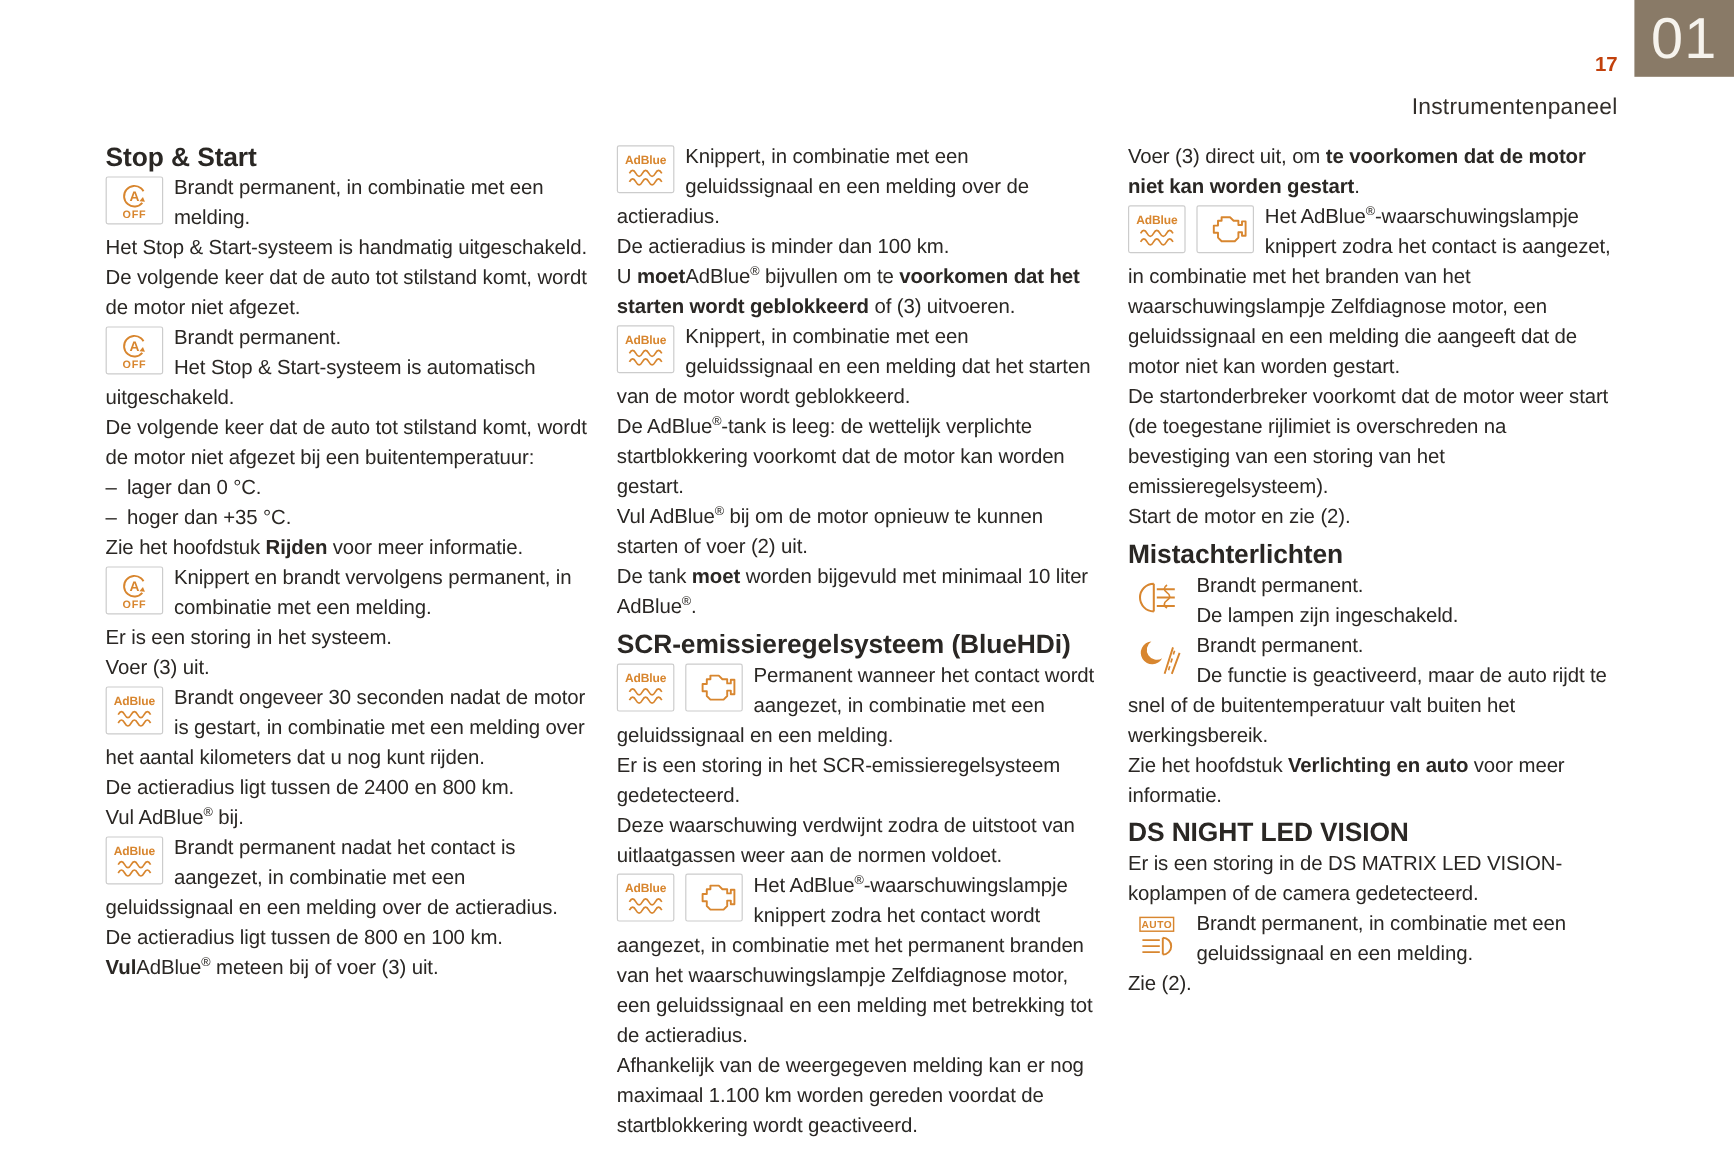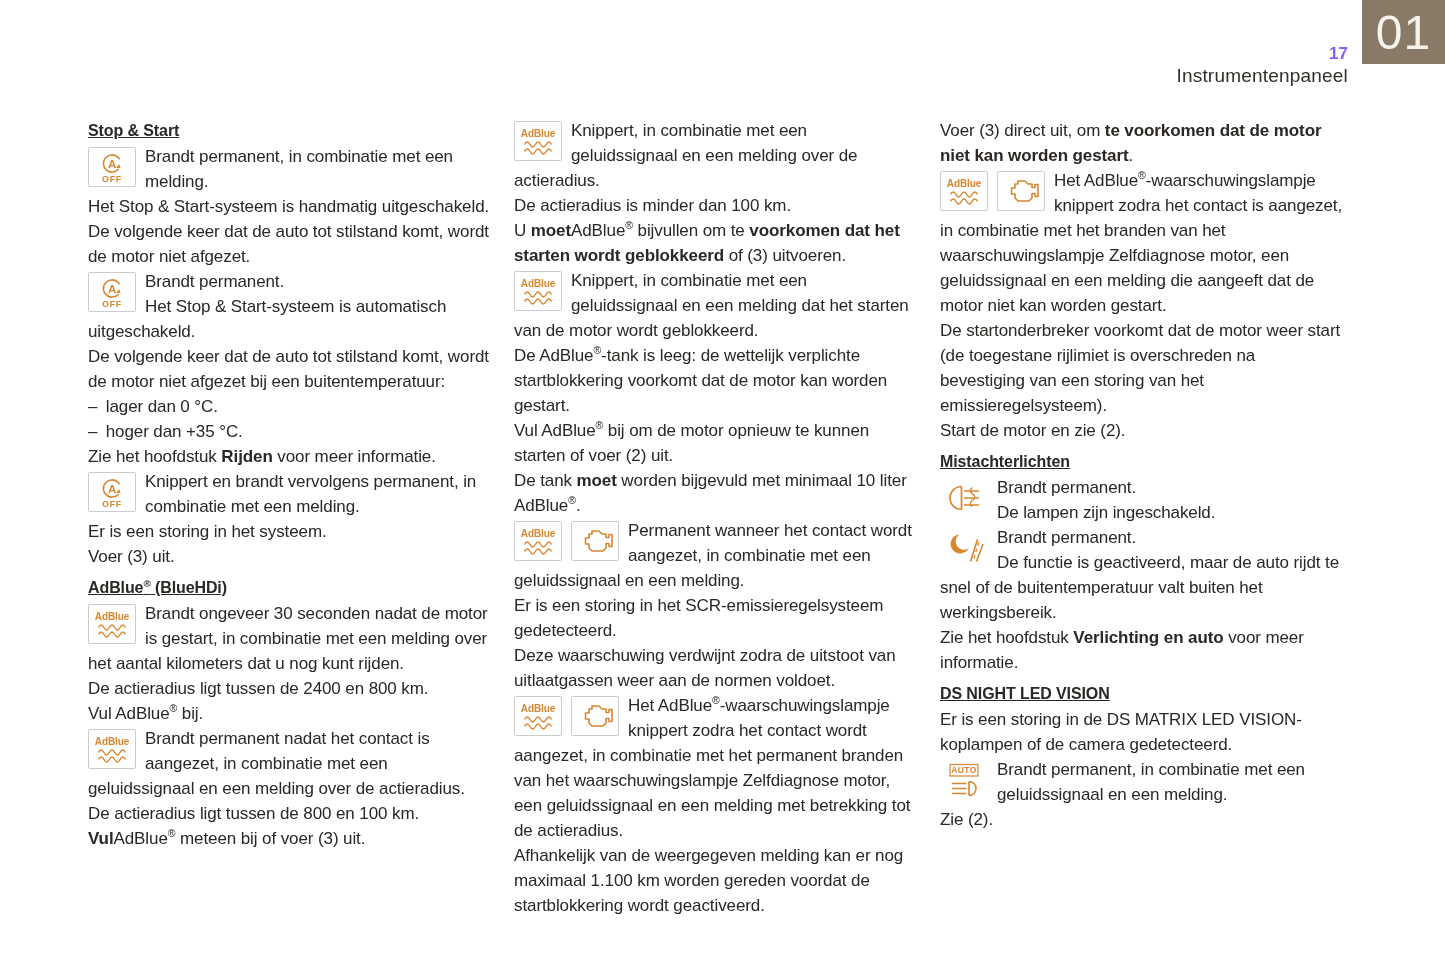--- a/index.html
+++ b/index.html
@@ -6,28 +6,28 @@
   .page{position:relative;width:1445px;height:963px;background:#ffffff;overflow:hidden;
         font-family:"Liberation Sans",sans-serif;color:#2a2724;}
 
   
   .corner{position:absolute;top:0;right:0;width:83px;height:64px;background:#897a67;
           display:flex;align-items:center;justify-content:center;
           color:#f6f3ed;font-size:48px;letter-spacing:1px;}
 
   
   .pagehead{position:absolute;top:44px;right:97px;text-align:right;}
-  .pnum{font-size:17px;font-weight:bold;color:#8b5cf6;}
-  .ptitle{font-size:19px;margin-top:1px;color:#332f2b;letter-spacing:0.2px;}
+  .pnum{font-size:17px;font-weight:bold;color:#c2410c;}
+  .ptitle{font-size:19px;margin-top:15px;color:#332f2b;letter-spacing:0.2px;}
 
   
   .cols{position:absolute;left:88px;top:118px;display:flex;gap:23px;}
   .col{width:403px;flex:0 0 403px;font-size:17px;line-height:25px;letter-spacing:-0.1px;}
 
-  .h{font-weight:bold;font-size:16px;margin:6px 0 1px;clear:both;text-decoration:underline;}
+  .h{font-weight:bold;font-size:22px;margin:6px 0 1px;clear:both;}
   .h:first-child{margin-top:0;}
   .p{margin:0;}
   .b{font-weight:bold;}
   .sup{font-size:0.62em;vertical-align:super;line-height:0;}
 
   
   .iconbox{float:left;width:48px;height:40px;margin:3px 9px 2px 0;
            border:1px solid #cccccc;border-radius:2px;background:#fff;
            display:flex;align-items:center;justify-content:center;box-sizing:border-box;}
   .iconbox.nobox{border-color:transparent;}
@@ -76,21 +76,20 @@
         <div class="p"><span class="iconbox">
             <svg width="42" height="36" viewBox="0 0 42 36">
     <circle cx="21" cy="14.5" r="8.6" fill="none" stroke="#D8862F" stroke-width="1.6" stroke-dasharray="43.5 10.5" transform="rotate(40 21 14.5)"></circle>
     <path d="M29.8 19.2 l-4.6 -0.4 2.9 -3.6 z" fill="#D8862F"></path>
     <text x="21" y="18.6" text-anchor="middle" font-size="11.5" font-weight="bold" fill="#D8862F" font-family="Liberation Sans,sans-serif">A</text>
     <text x="21" y="32.5" text-anchor="middle" font-size="9" font-weight="bold" fill="#D8862F" letter-spacing="0.6" font-family="Liberation Sans,sans-serif">OFF</text>
             </svg>
           </span><span>Knippert en brandt vervolgens permanent, in combinatie met een melding.</span></div>
         <div class="p"><span>Er is een storing in het systeem.</span></div>
         <div class="p"><span>Voer (3) uit.</span></div>
-        <div class="h"><span>AdBlue</span><span class="sup">®</span><span> (BlueHDi)</span></div>
         <div class="p"><span class="iconbox">
             <svg width="42" height="36" viewBox="0 0 42 36">
     <text x="21" y="13.5" text-anchor="middle" font-size="10" font-weight="bold" fill="#D8862F" font-family="Liberation Sans,sans-serif">AdBlue</text>
     <path d="M7.5 21.5 q2.7 -5 5.4 0 t5.4 0 t5.4 0 t5.4 0 t5.4 0" fill="none" stroke="#D8862F" stroke-width="1.4"></path>
     <path d="M7.5 28.5 q2.7 -5 5.4 0 t5.4 0 t5.4 0 t5.4 0 t5.4 0" fill="none" stroke="#D8862F" stroke-width="1.4"></path>
             </svg>
           </span><span>Brandt ongeveer 30 seconden nadat de motor is gestart, in combinatie met een melding over het aantal kilometers dat u nog kunt rijden.</span></div>
         <div class="p"><span>De actieradius ligt tussen de 2400 en 800 km.</span></div>
         <div class="p"><span>Vul AdBlue</span><span class="sup">®</span><span> bij.</span></div>
         <div class="p"><span class="iconbox">
@@ -116,20 +115,21 @@
         <div class="p"><span class="iconbox">
             <svg width="42" height="36" viewBox="0 0 42 36">
     <text x="21" y="13.5" text-anchor="middle" font-size="10" font-weight="bold" fill="#D8862F" font-family="Liberation Sans,sans-serif">AdBlue</text>
     <path d="M7.5 21.5 q2.7 -5 5.4 0 t5.4 0 t5.4 0 t5.4 0 t5.4 0" fill="none" stroke="#D8862F" stroke-width="1.4"></path>
     <path d="M7.5 28.5 q2.7 -5 5.4 0 t5.4 0 t5.4 0 t5.4 0 t5.4 0" fill="none" stroke="#D8862F" stroke-width="1.4"></path>
             </svg>
           </span><span>Knippert, in combinatie met een geluidssignaal en een melding dat het starten van de motor wordt geblokkeerd.</span></div>
         <div class="p"><span>De AdBlue</span><span class="sup">®</span><span>-tank is leeg: de wettelijk verplichte startblokkering voorkomt dat de motor kan worden gestart.</span></div>
         <div class="p"><span>Vul AdBlue</span><span class="sup">®</span><span> bij om de motor opnieuw te kunnen starten of voer (2) uit.</span></div>
         <div class="p"><span>De tank </span><span class="b">moet</span><span> worden bijgevuld met minimaal 10 liter AdBlue</span><span class="sup">®</span><span>.</span></div>
+        <div class="h"><span>SCR-emissieregelsysteem (BlueHDi)</span></div>
         <div class="p"><span class="iconbox">
             <svg width="42" height="36" viewBox="0 0 42 36">
     <text x="21" y="13.5" text-anchor="middle" font-size="10" font-weight="bold" fill="#D8862F" font-family="Liberation Sans,sans-serif">AdBlue</text>
     <path d="M7.5 21.5 q2.7 -5 5.4 0 t5.4 0 t5.4 0 t5.4 0 t5.4 0" fill="none" stroke="#D8862F" stroke-width="1.4"></path>
     <path d="M7.5 28.5 q2.7 -5 5.4 0 t5.4 0 t5.4 0 t5.4 0 t5.4 0" fill="none" stroke="#D8862F" stroke-width="1.4"></path>
             </svg>
           </span><span class="iconbox">
             <svg width="42" height="36" viewBox="0 0 42 36">
     <path d="M18 11 V8 H25 L28 11 H32 V14.5 H35 V11.5 H38 V23.5 H35 V20.5 H32 V25 L29 28 H18 L15 25 V21 H11.5 V15 H15 V11 Z" fill="none" stroke="#D8862F" stroke-width="1.6" stroke-linejoin="round"></path>
             </svg>

